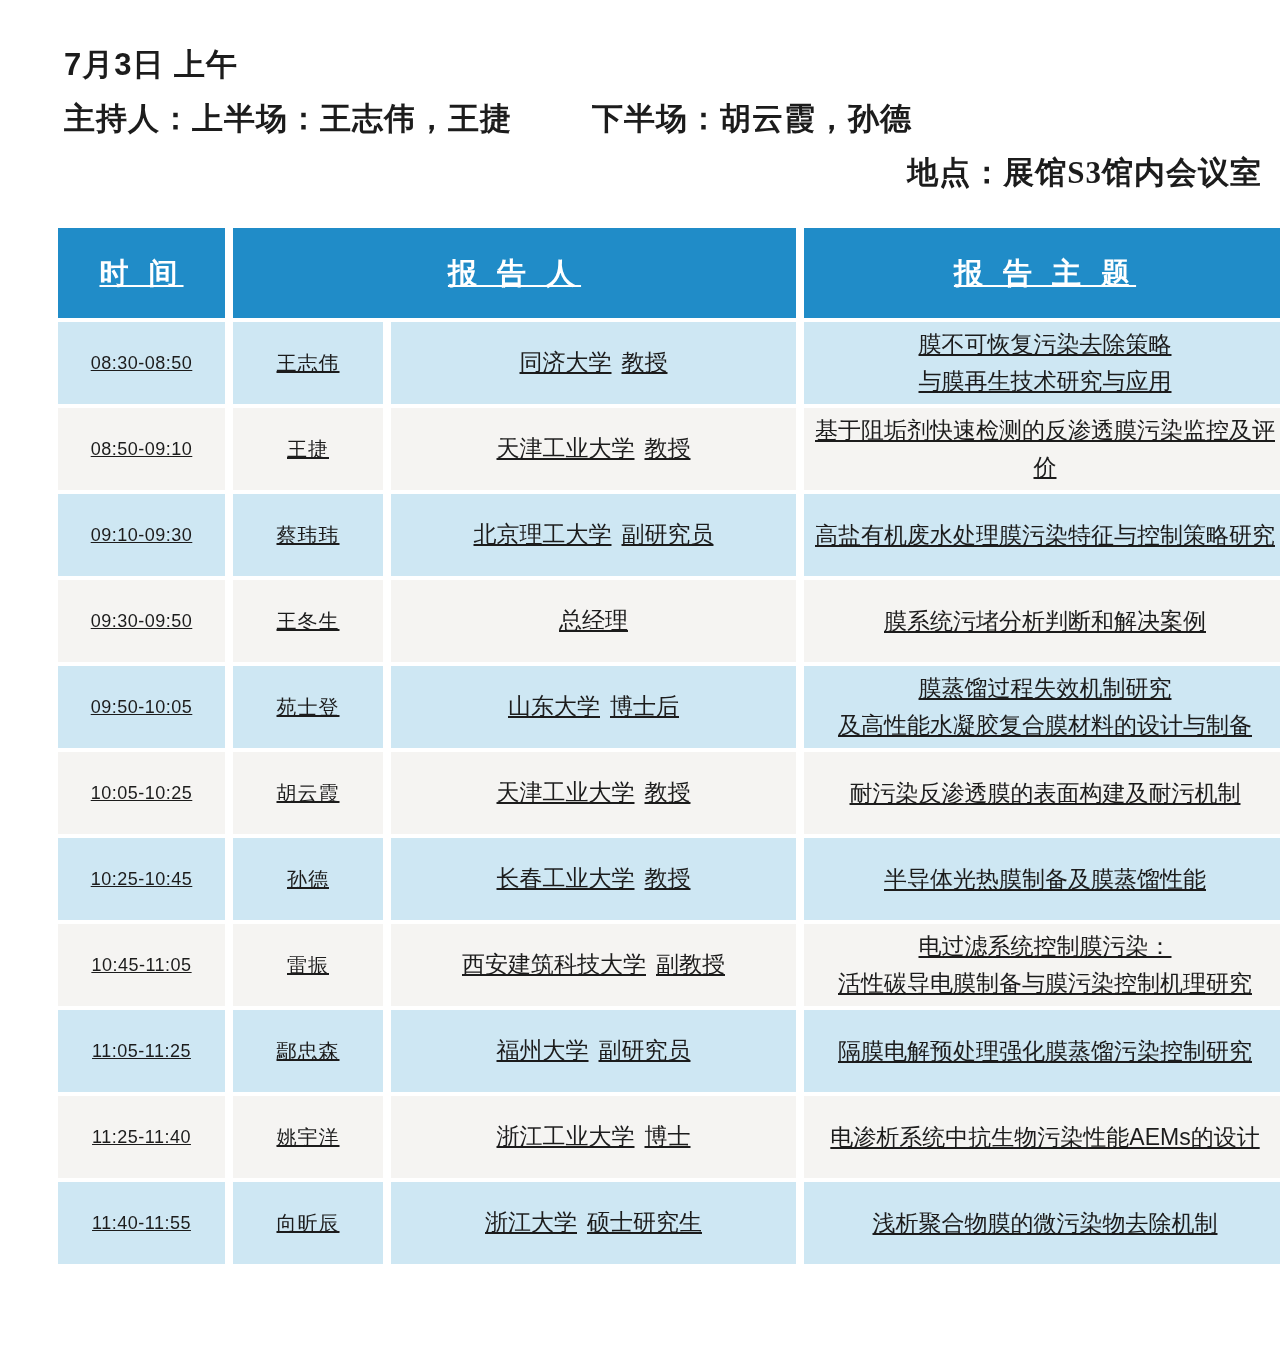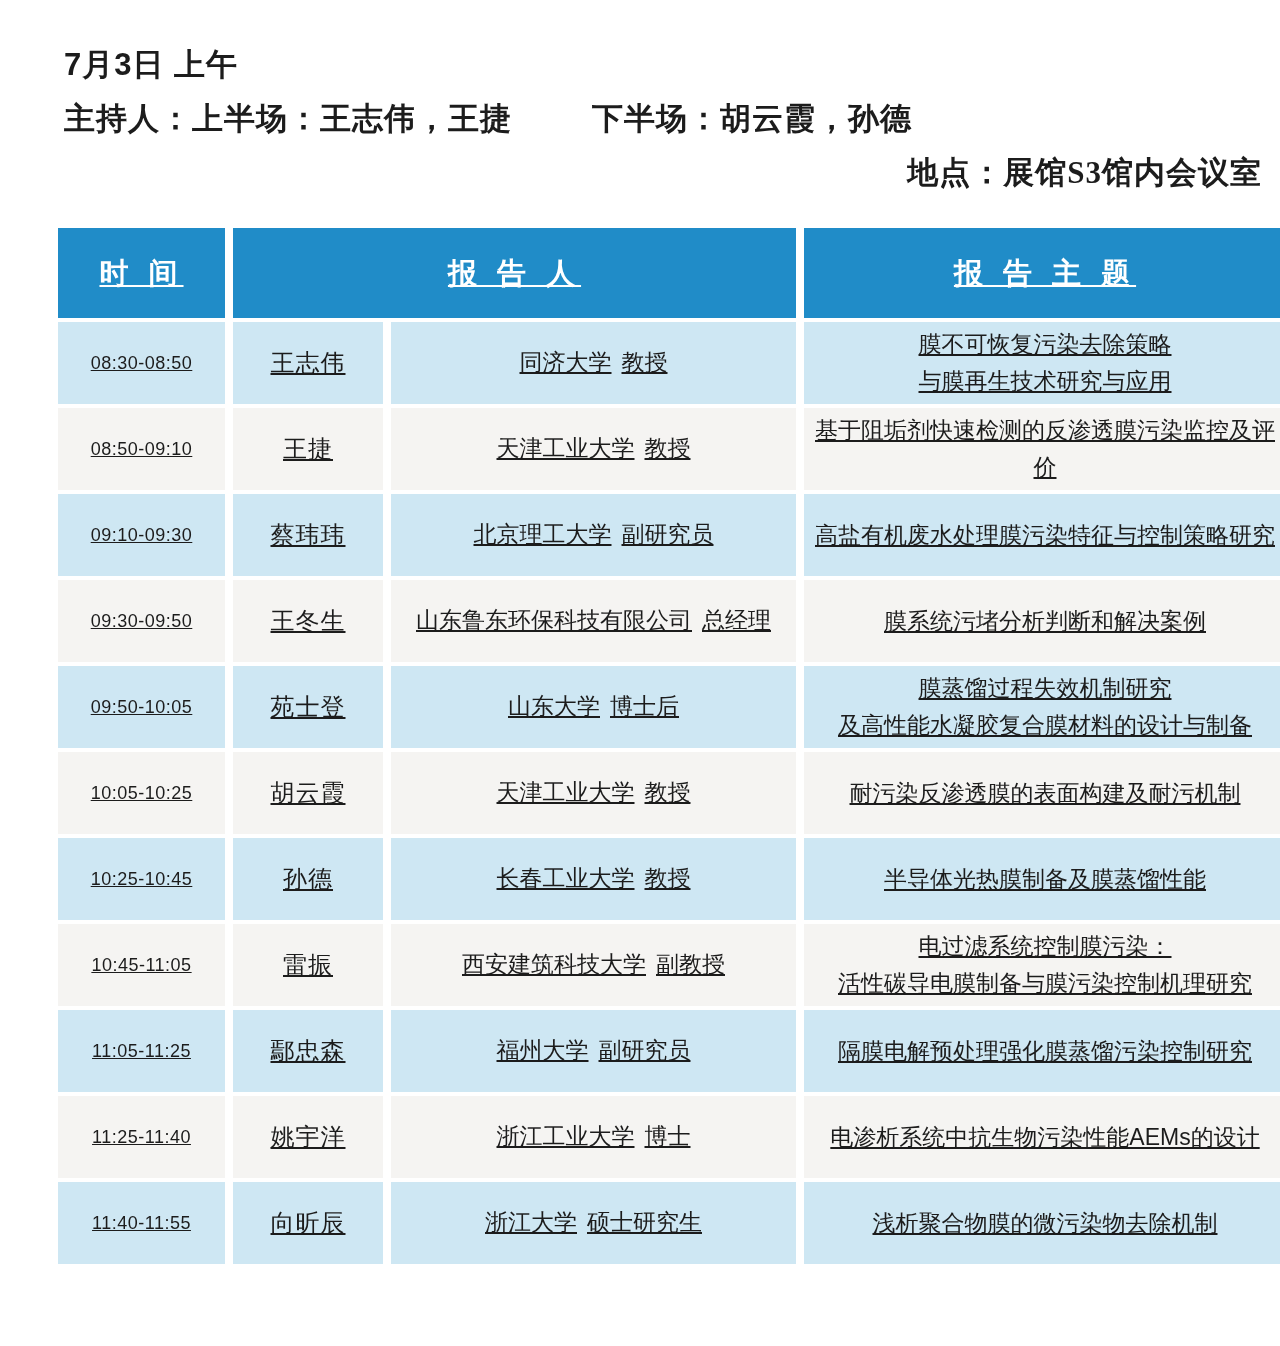--- a/index.html
+++ b/index.html
@@ -55,21 +55,21 @@
     color: #ffffff;
     font-size: 29px;
     font-weight: 600;
     letter-spacing: 6px;
   }
   .th-speaker { grid-column: 2 / 4; }
   
   .grid > .row:nth-child(even) > .cell { background: #cee7f3; }
   .grid > .row:nth-child(odd)  > .cell { background: #f5f4f2; }
   .cell-time { font-size: 18px; letter-spacing: 0.5px; }
-  .cell-name { font-size: 24px; letter-spacing: 1px; }
+  .cell-name { font-size: 20px; letter-spacing: 1px; }
   .cell-org {
     flex-direction: row;
     gap: 10px;
     line-height: 1.3;
   }
   .cell-topic { white-space: pre-line; padding: 0 6px; }
 </style>
 </head>
 <body>
 
@@ -117,21 +117,20 @@
         <div>北京理工大学</div>
         <div>副研究员</div>
       </div>
       <div class="cell cell-topic">高盐有机废水处理膜污染特征与控制策略研究</div>
     </div>
 
     <div class="row">
       <div class="cell cell-time">09:30-09:50</div>
       <div class="cell cell-name">王冬生</div>
       <div class="cell cell-org">
-        <div>山东鲁东环保科技有限公司</div>
         <div>总经理</div>
       </div>
       <div class="cell cell-topic">膜系统污堵分析判断和解决案例</div>
     </div>
 
     <div class="row">
       <div class="cell cell-time">09:50-10:05</div>
       <div class="cell cell-name">苑士登</div>
       <div class="cell cell-org">
         <div>山东大学</div>

